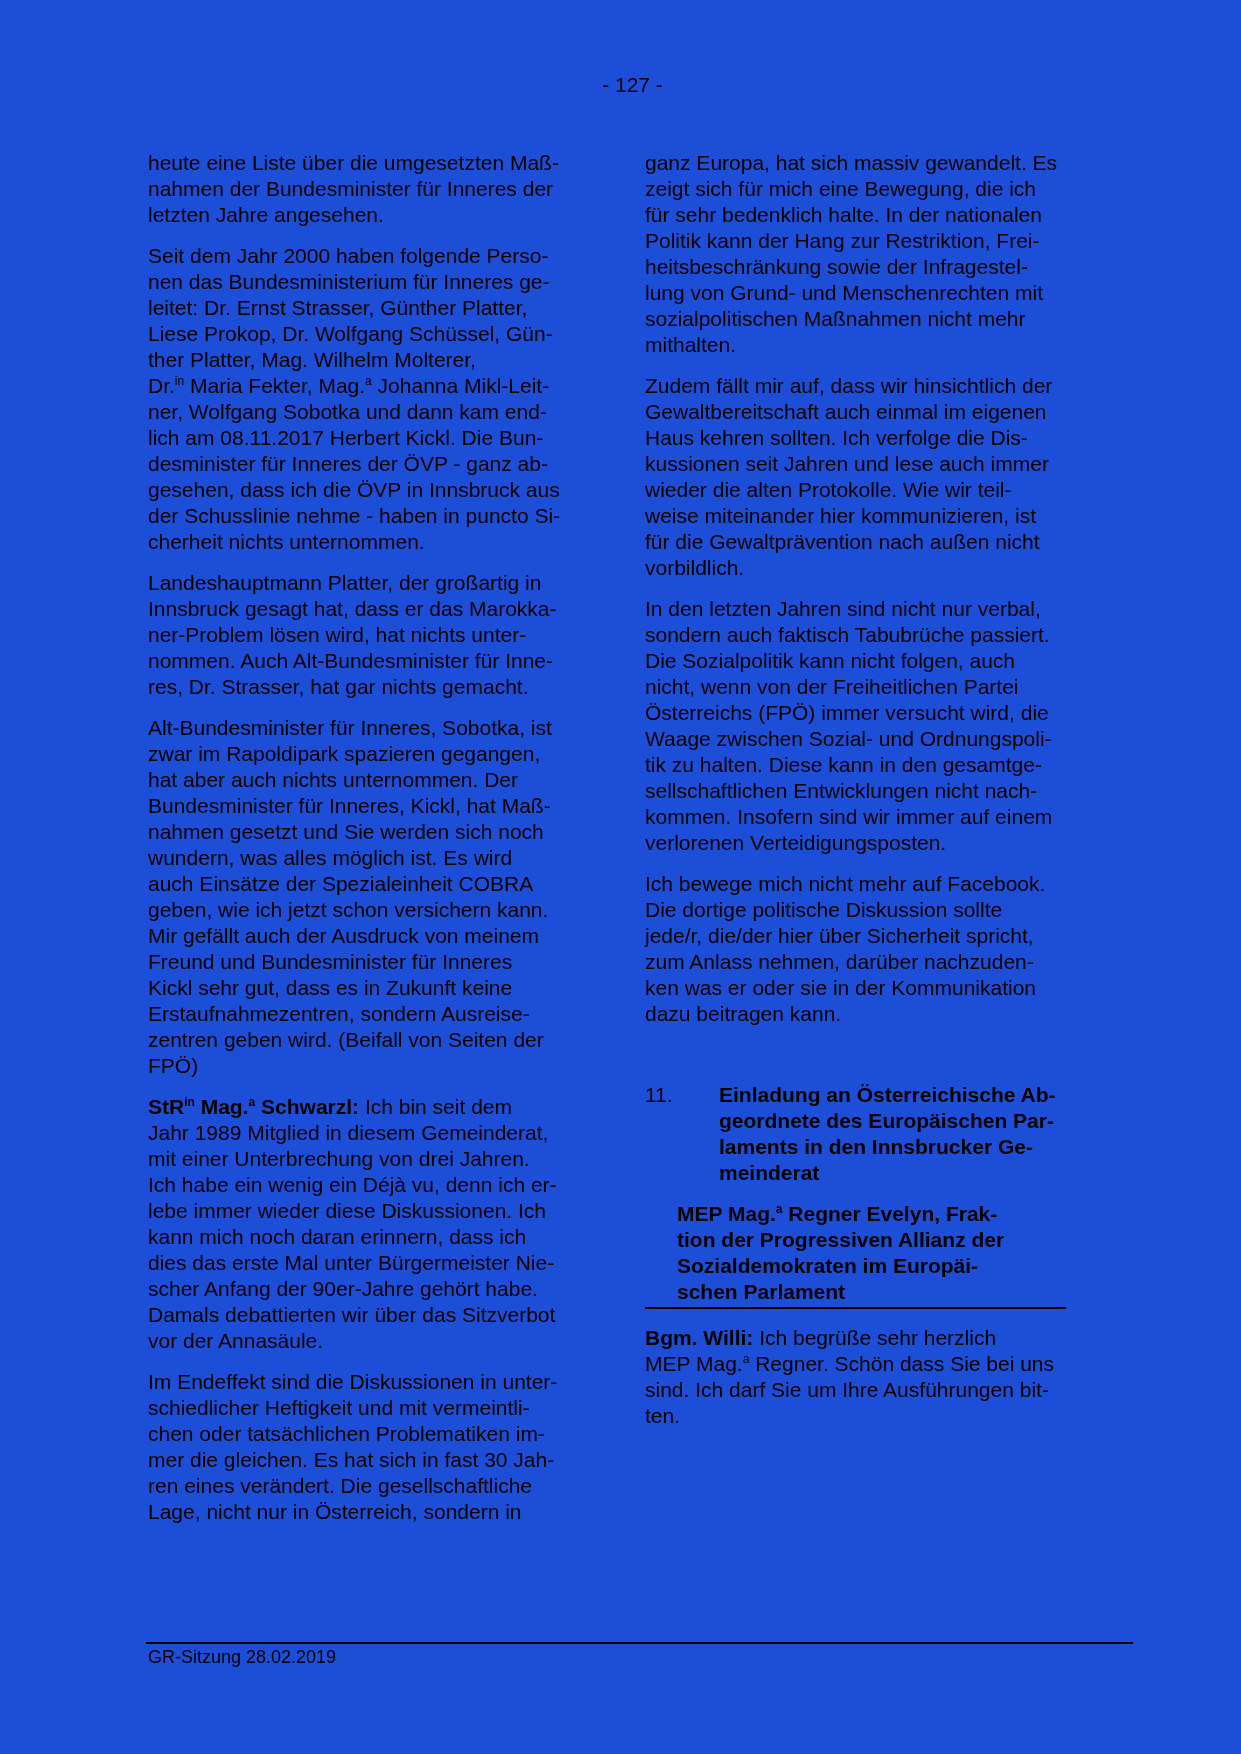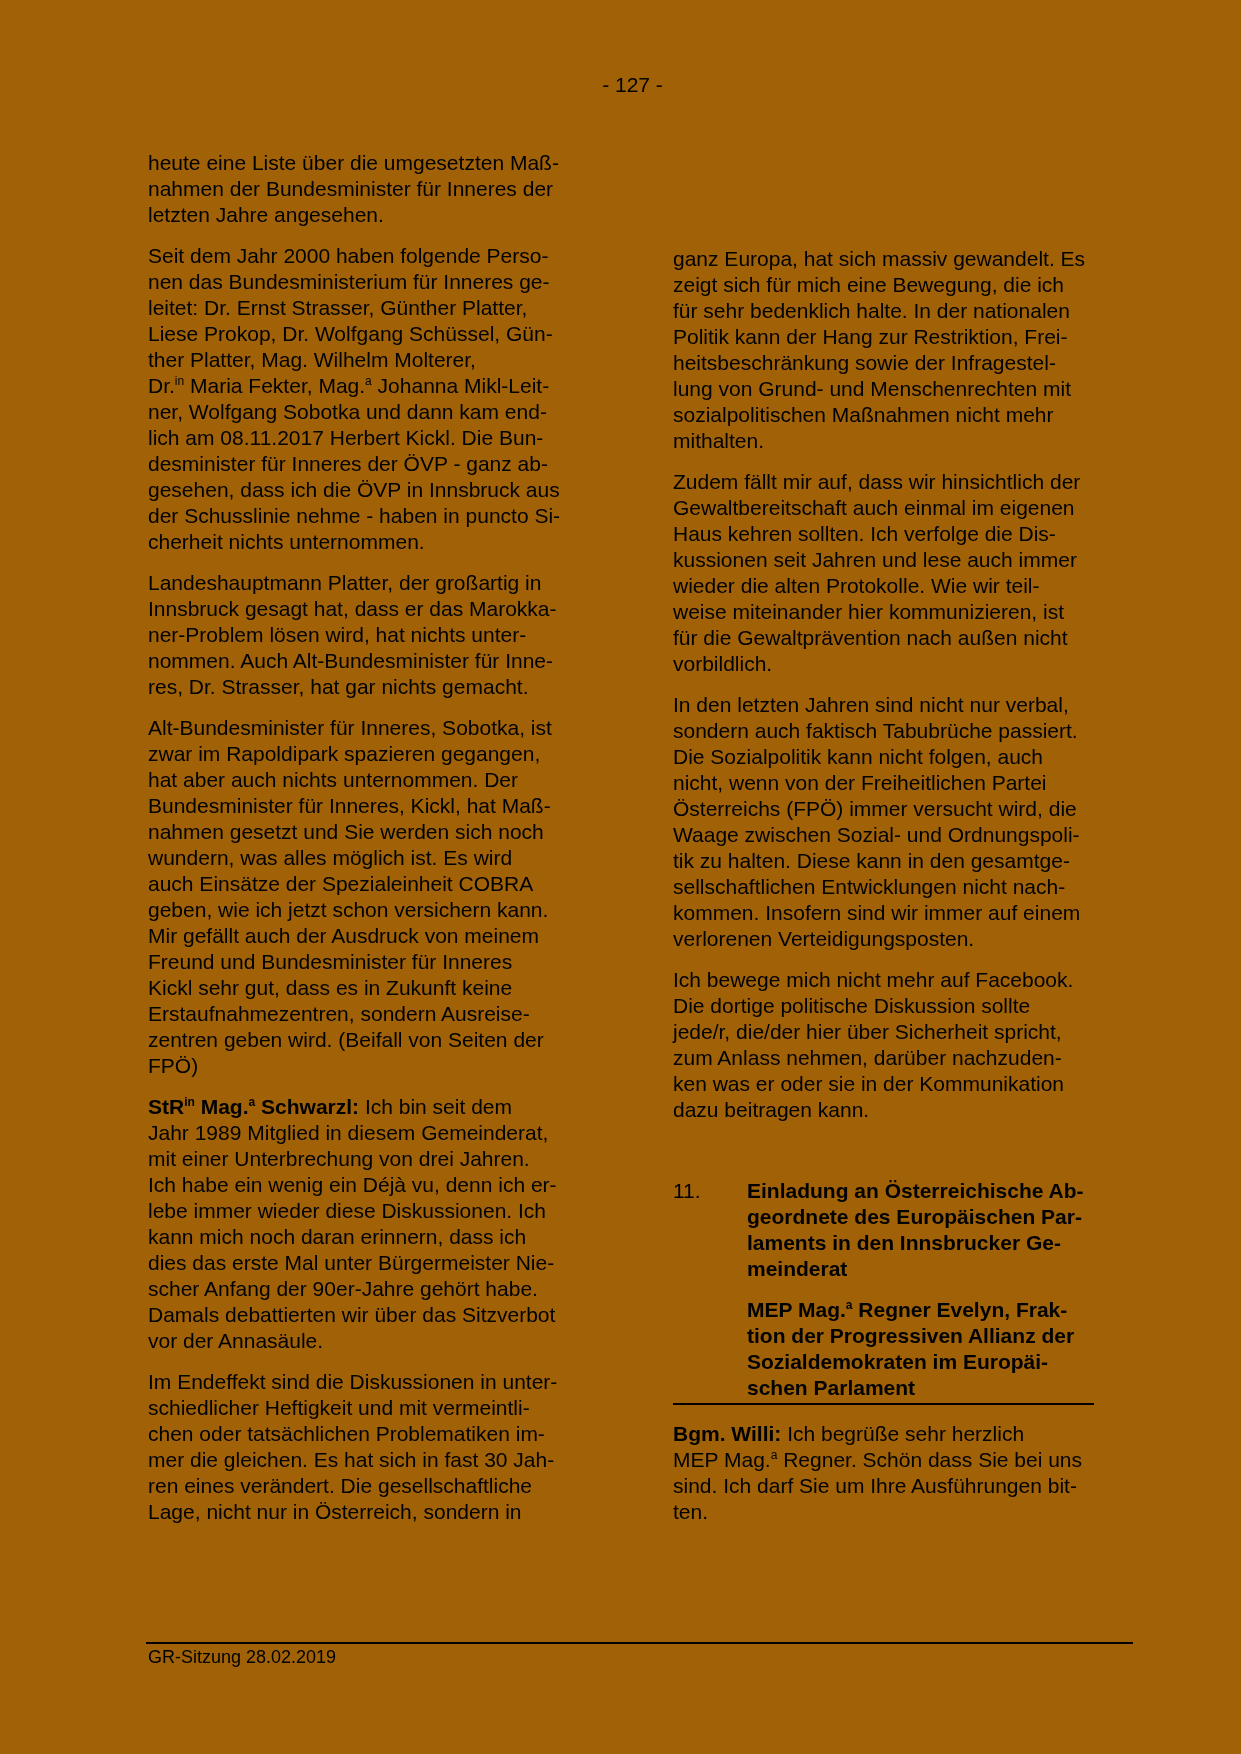--- a/index.html
+++ b/index.html
@@ -4,42 +4,41 @@
 <style>
   html, body {
     margin: 0;
     padding: 0;
     background: #e8e8e8;
   }
   .page {
     position: relative;
     width: 1241px;
     height: 1754px;
-    background: #a16207;
+    background: #1d4ed8;
     font-family: "Liberation Sans", "DejaVu Sans", sans-serif;
     color: #000000;
     overflow: hidden;
   }
   .page-number {
     position: absolute;
     top: 72px;
     left: 148px;
     width: 969px;
     text-align: center;
     font-size: 21px;
     line-height: 26px;
   }
   .columns {
     position: absolute;
     top: 150px;
     left: 148px;
     width: 969px;
     display: flex;
-    gap: 82px;
-    align-items: flex-end;
+    gap: 54px;
   }
   .col {
     width: 443px;
     flex: none;
   }
   .para {
     font-size: 21px;
     line-height: 26px;
     margin: 0 0 15px 0;
     white-space: pre-wrap;
@@ -60,21 +59,21 @@
   .heading-num {
     width: 74px;
     flex: none;
     font-weight: normal;
   }
   .heading-text {
     flex: 1;
     white-space: pre-wrap;
   }
   .subheading {
-    margin-left: 74px;
+    margin-left: 32px;
     margin-bottom: 2px;
   }
   .rule {
     height: 0;
     border-top: 2px solid #000;
     margin: 0 22px 16px 0;
   }
   .footer-rule {
     position: absolute;
     left: 146px;

